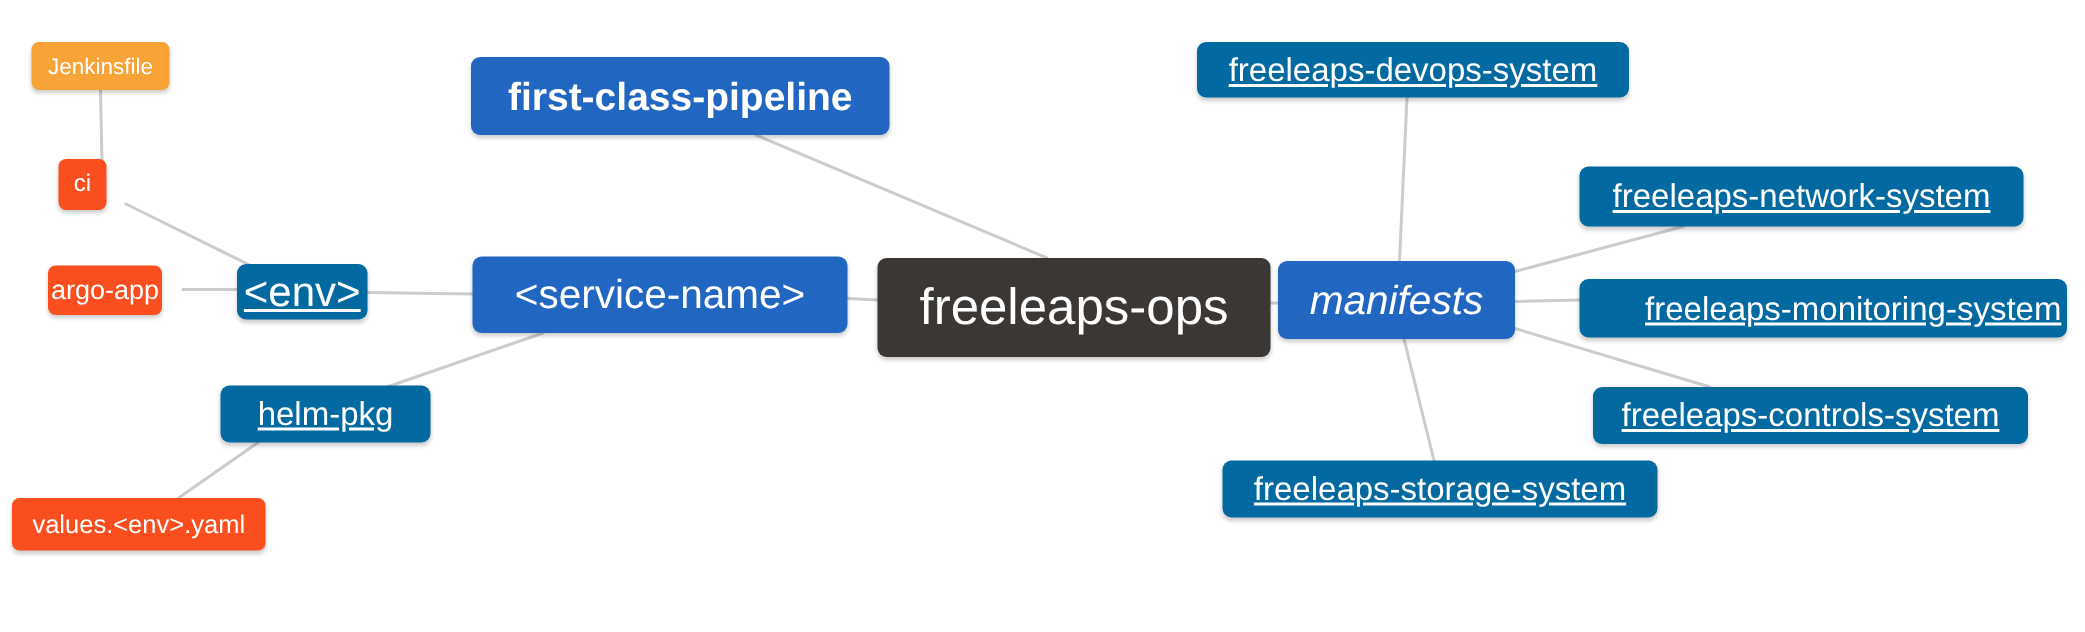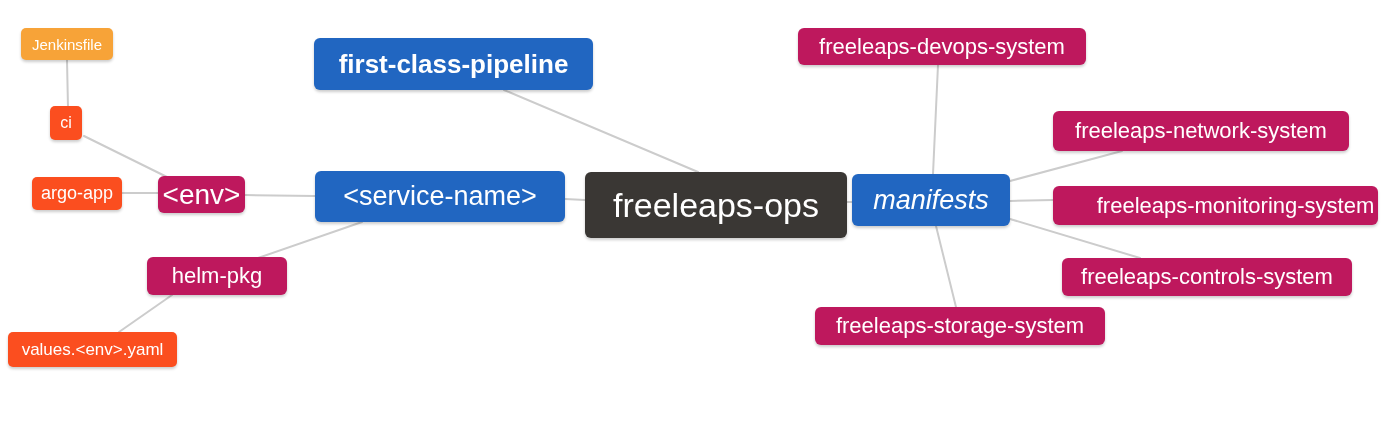--- a/index.html
+++ b/index.html
@@ -33,28 +33,28 @@
     justify-content: center;
     color: #ffffff;
     border-radius: 6px;
     box-shadow: 0 2px 3px rgba(0,0,0,0.2);
     white-space: nowrap;
     cursor: pointer;
     box-sizing: border-box;
   }
   .c-orange { background: #f7a338; }
   .c-red    { background: #fb4e1f; }
-  .c-green  { background: #be185d; }
+  .c-green  { background: #0369a1; text-decoration: underline; }
   .c-blue   { background: #2166c1; }
   .c-dark   { background: #3a3734; }
 
   
   .n-jenkinsfile          { left: 21px;   top: 28px;  width: 92px;  height: 32px; font-size: 15px; border-radius: 5px; text-align: right; }
-  .n-ci                   { left: 50px;   top: 106px; width: 32px;  height: 34px; font-size: 16px; border-radius: 5px; }
-  .n-argo-app             { left: 32px;   top: 177px; width: 90px;  height: 33px; font-size: 18px; border-radius: 5px; }
+  .n-ci                   { left: 39px;   top: 106px; width: 32px;  height: 34px; font-size: 16px; border-radius: 5px; }
+  .n-argo-app             { left: 32px;   top: 177px; width: 76px;  height: 33px; font-size: 18px; border-radius: 5px; }
   .n-env                  { left: 158px;  top: 176px; width: 87px;  height: 37px; font-size: 28px; }
   .n-first-class-pipeline { left: 314px;  top: 38px;  width: 279px; height: 52px; font-size: 26px; font-weight: bold; }
   .n-service-name         { left: 315px;  top: 171px; width: 250px; height: 51px; font-size: 27px; }
   .n-freeleaps-ops        { left: 585px;  top: 172px; width: 262px; height: 66px; font-size: 34px; }
   .n-manifests            { left: 852px;  top: 174px; width: 158px; height: 52px; font-size: 27px; font-style: italic; }
   .n-helm-pkg             { left: 147px;  top: 257px; width: 140px; height: 38px; font-size: 22px; }
   .n-values-env-yaml      { left: 8px;    top: 332px; width: 169px; height: 35px; font-size: 17px; border-radius: 5px; }
   .n-devops-system        { left: 798px;  top: 28px;  width: 288px; height: 37px; font-size: 22px; }
   .n-network-system       { left: 1053px; top: 111px; width: 296px; height: 40px; font-size: 22px; }
   .n-monitoring-system    { left: 1053px; top: 186px; width: 325px; height: 39px; font-size: 22px; padding-left: 40px; }

